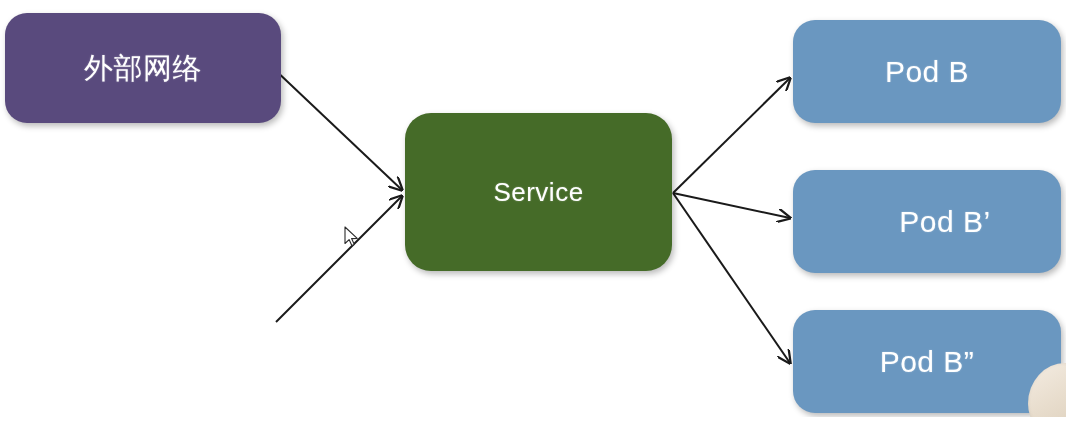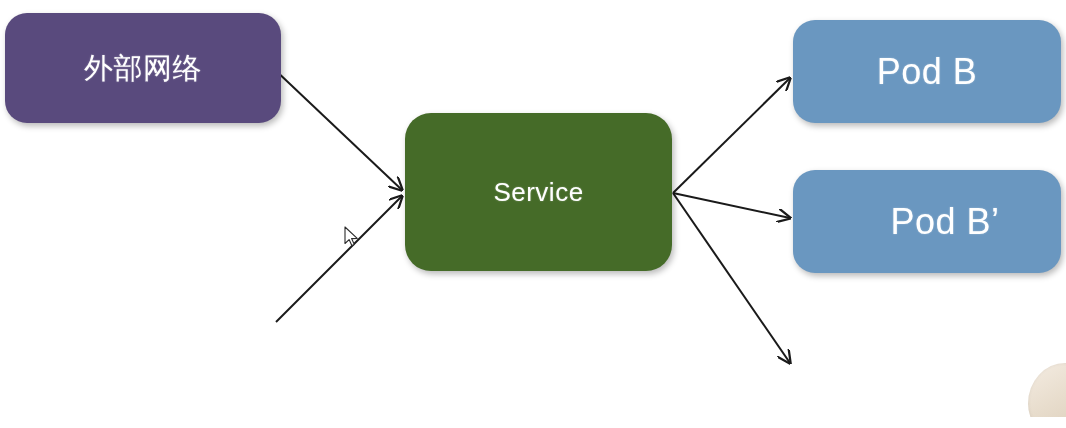--- a/index.html
+++ b/index.html
@@ -37,21 +37,21 @@
   }
   
   #node-external  { left: 5px;   top: 13px;  width: 276px; height: 110px; }
   #node-pod-a     { left: 10px;  top: 278px; width: 272px; height: 110px; }
   #node-service   { left: 405px; top: 113px; width: 267px; height: 158px; border-radius: 26px; }
   #node-pod-b     { left: 793px; top: 20px;  width: 268px; height: 103px; }
   #node-pod-b1    { left: 793px; top: 170px; width: 268px; height: 103px; padding-left: 36px; }
   #node-pod-b2    { left: 793px; top: 310px; width: 268px; height: 103px; }
 
   .font-cjk .label { font-size: 29px; }
-  .font-lat .label { font-size: 36px; }
+  .font-lat .label { font-size: 30px; }
   .font-svc .label { font-size: 26px; }
 
   #edges {
     position: absolute;
     left: 0; top: 0;
     width: 1066px;
     height: 428px;
     pointer-events: none;
   }
   #overlay-head {
@@ -105,20 +105,23 @@
   </div>
 
   <div id="node-pod-b" class="node font-lat" style="background: rgb(106, 151, 192); color: rgb(255, 255, 255);">
     <span class="label">Pod B</span>
   </div>
 
   <div id="node-pod-b1" class="node font-lat" style="background: rgb(106, 151, 192); color: rgb(255, 255, 255);">
     <span class="label">Pod B’</span>
   </div>
 
+  <div id="node-pod-b2" class="node font-lat" style="background: rgb(106, 151, 192); color: rgb(255, 255, 255);">
+    <span class="label">Pod B”</span>
+  </div>
 
   <div id="overlay-head" style="--bubble: #e8ddcd;"></div>
 
   <svg id="cursor-pointer" viewBox="0 0 16 22" xmlns="http://www.w3.org/2000/svg" style="left: 344px; top: 226px;">
     <path d="M1 1 L1 17.5 L5.1 13.6 L7.8 19.6 L10.3 18.4 L7.6 12.6 L13.2 12.4 Z" fill="#ffffff" stroke="#2b2b2b" stroke-width="1.1" stroke-linejoin="round"></path>
   </svg>
 
 </div>
 
 </body></html>

